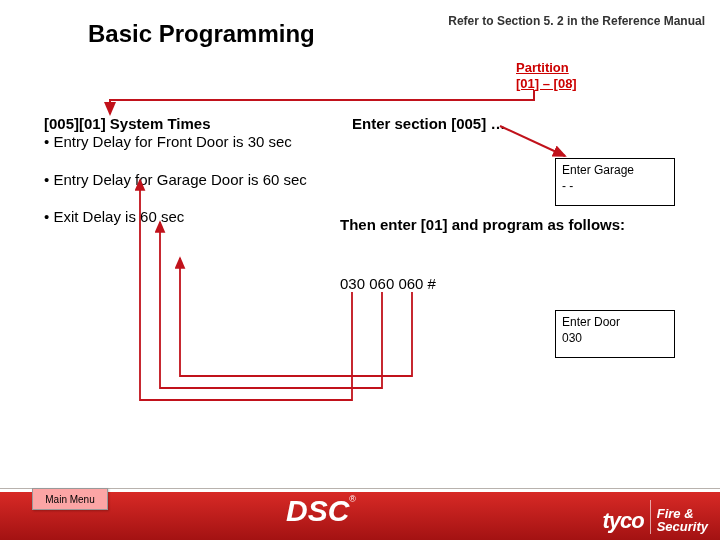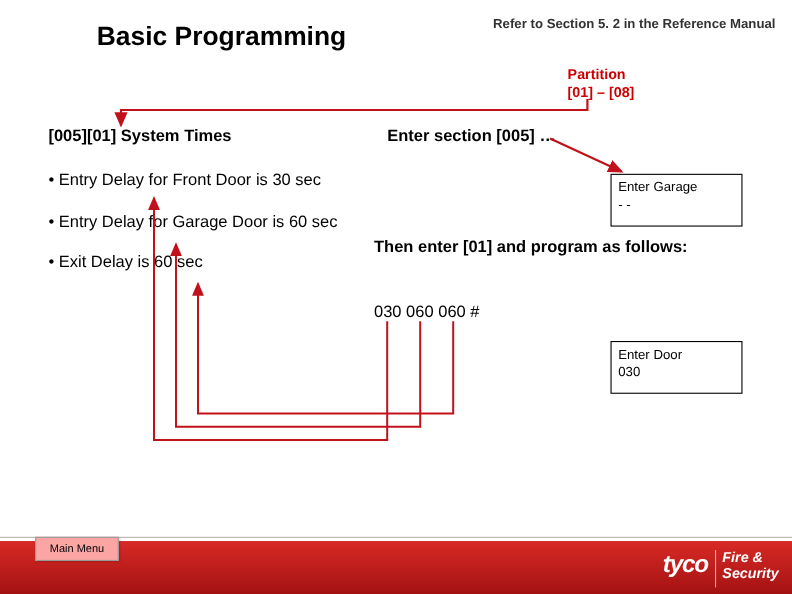--- a/index.html
+++ b/index.html
@@ -3,24 +3,24 @@
 <meta charset="utf-8">
 <style>
   * { box-sizing: border-box; margin: 0; padding: 0; }
   html, body { width: 720px; height: 540px; font-family: Arial, Helvetica, sans-serif; background:#fff; overflow:hidden; }
   .slide { position:relative; width:720px; height:540px; }
 
   .ref-line { position:absolute; top:14px; right:15px; font-size:12px; font-weight:bold; color:#333; }
 
   .title { position:absolute; top:20px; left:88px; font-size:24px; font-weight:bold; color:#000; }
 
-  .partition-label { position:absolute; top:60px; left:516px; font-size:13px; font-weight:bold; color:#c00; line-height:1.25; }
+  .partition-label { position:absolute; top:60px; left:516px; font-size:13px; font-weight:bold; color:#c00; line-height:1.25;text-decoration:underline; }
 
   .left-col { position:absolute; top:115px; left:44px; width:285px; }
-  .subhead { font-size:15px; font-weight:bold; color:#000; margin-bottom:22px; }
+  .subhead { font-size:15px; font-weight:bold; color:#000; }
   .bullet { font-size:15px; color:#000; line-height:1.3; margin-bottom:18px; }
 
   .right-col { position:absolute; top:115px; left:340px; width:365px;margin-left:12px; }
   .enter-sec-head { font-size:15px; font-weight:bold; color:#000; }
 
   .box { position:absolute; border:1px solid #000; background:#fff; padding:4px 6px; font-size:13px; }
   .box-enter-section { top:158px; left:555px; width:120px; height:48px; }
   .box-enter-section .prompt { font-size:12px; margin-bottom:2px; }
   .box-enter-section .cursor { font-size:12px; }
 
@@ -35,21 +35,21 @@
   
   .footer-band { position:absolute; left:0; bottom:0; width:720px; height:62px; }
   .footer-red { position:absolute; top:14px; left:0; width:720px; height:48px; background:#b11818;
                 background-image: linear-gradient(#d82a26,#a31212); }
   .footer-top-line { position:absolute; top:10px; left:0; width:720px; height:1px; background:#b8b2ad; }
 
   .dsc-logo { position:absolute; bottom:14px; left:286px; width:110px; height:32px; color:#fff; font-family: Arial, sans-serif; }
   .dsc-text { font-size:30px; font-weight:bold; letter-spacing:0; font-style:italic; }
   .dsc-reg { font-size:9px; vertical-align:top; }
 
-  .tyco-logo { position:absolute; bottom:6px; right:12px; color:#fff; font-family: Arial, sans-serif; display:flex; align-items:flex-start; gap:6px; }
+  .tyco-logo { position:absolute; bottom:6px; right:12px; color:#fff; font-family: Arial, sans-serif; display:flex; align-items:flex-end; gap:6px; }
   .tyco-main { font-size:22px; font-weight:bold; font-style:italic; letter-spacing:-1px; }
   .tyco-divider { width:1px; height:34px; background:#fff; opacity:.6; }
   .tyco-fs { font-size:13px; font-weight:bold; font-style:italic; line-height:1.05; }
 
   .main-menu-btn { position:absolute; bottom:30px; left:32px; width:76px; height:22px; background:#fca5a5; border:1px solid #999; font-size:10px; display:flex; align-items:center; justify-content:center; box-shadow:1px 1px 2px rgba(0,0,0,.25); cursor:pointer; }
 
   svg.arrows { position:absolute; top:0; left:0; width:720px; height:540px; pointer-events:none; }
 </style>
 </head>
 <body>
@@ -105,20 +105,23 @@
 
     <path d="M 382 292 L 382 388 L 160 388 L 160 222" stroke="#c1121b" stroke-width="1.8" fill="none" marker-end="url(#ah)"></path>
 
     <path d="M 412 292 L 412 376 L 180 376 L 180 258" stroke="#c1121b" stroke-width="1.8" fill="none" marker-end="url(#ah)"></path>
   </svg>
 
   <div class="footer-band">
     <div class="footer-top-line"></div>
     <div class="footer-red"></div>
 
+    <div class="dsc-logo">
+      <span class="dsc-text">DSC</span><span class="dsc-reg">®</span>
+    </div>
 
     <div class="tyco-logo">
       <span class="tyco-main">tyco</span>
       <div class="tyco-divider"></div>
       <div class="tyco-fs">
         <div>Fire &amp;</div>
         <div>Security</div>
       </div>
     </div>
   </div>

